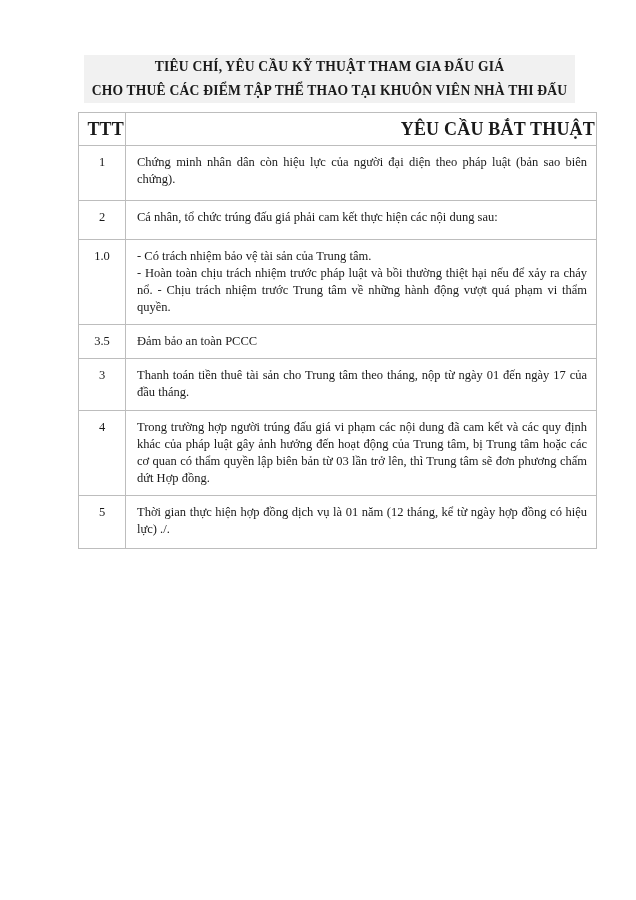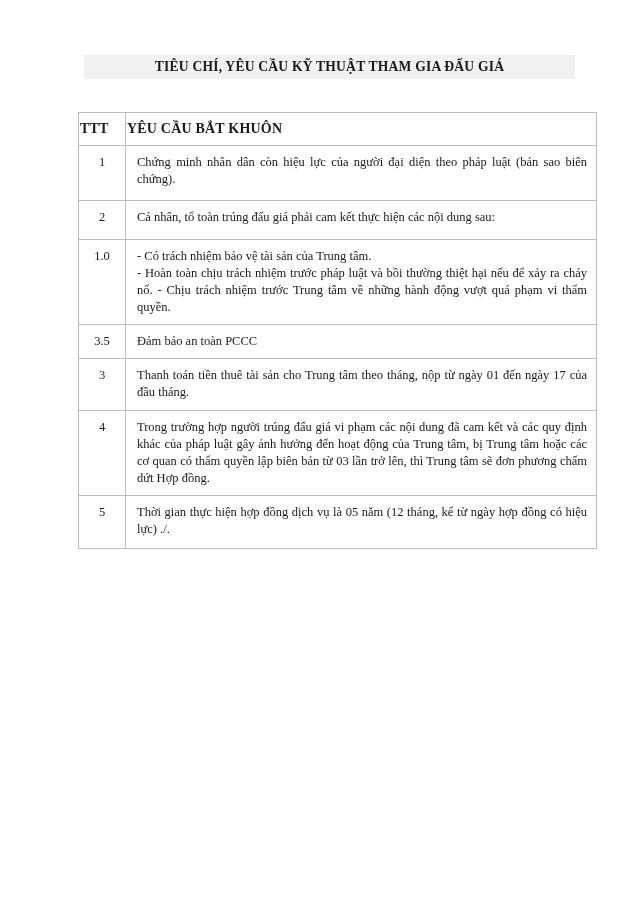--- a/index.html
+++ b/index.html
@@ -40,24 +40,24 @@
   .req-table col.c-num { width: 47px; }
   .req-table th,
   .req-table td {
     border: 1px solid #bdbdbd;
     background: #ffffff;
     font-size: 12.5px;
     margin: 0;
   }
   .req-table th {
     font-weight: bold;
-    text-align: left;
+    text-align: right;
     vertical-align: middle;
     height: 30px;
-    font-size: 14px;
+    font-size: 18px;
     letter-spacing: 0.2px;
   }
   .req-table td.num {
     text-align: center;
     vertical-align: top;
     padding: 9px 2px 2px 2px;
   }
   .req-table td.req {
     text-align: justify;
     vertical-align: top;
@@ -74,57 +74,58 @@
   tr.rh-52  { height: 52px; }
   tr.rh-85  { height: 85px; }
 </style>
 </head>
 <body>
 
 <div class="sheet">
 
   <div class="doc-title">
     <div>TIÊU CHÍ, YÊU CẦU KỸ THUẬT THAM GIA ĐẤU GIÁ</div>
+    <div>CHO THUÊ CÁC ĐIỂM TẬP THỂ THAO TẠI KHUÔN VIÊN NHÀ THI ĐẤU</div>
   </div>
 
   <table class="req-table">
     <colgroup>
       <col class="c-num">
       <col class="c-req">
     </colgroup>
     <tbody>
       <tr>
         <th>TTT</th>
-        <th>YÊU CẦU BẮT KHUÔN</th>
+        <th>YÊU CẦU BẮT THUẬT</th>
       </tr>
       <tr class="rh-55">
         <td class="num">1</td>
         <td class="req">Chứng minh nhân dân còn hiệu lực của người đại diện theo pháp luật (bản sao biên chứng).</td>
       </tr>
       <tr class="rh-39">
         <td class="num">2</td>
-        <td class="req">Cá nhân, tổ toàn trúng đấu giá phải cam kết thực hiện các nội dung sau:</td>
+        <td class="req">Cá nhân, tổ chức trúng đấu giá phải cam kết thực hiện các nội dung sau:</td>
       </tr>
       <tr class="rh-84">
         <td class="num">1.0</td>
         <td class="req">- Có trách nhiệm bảo vệ tài sản của Trung tâm.
 - Hoàn toàn chịu trách nhiệm trước pháp luật và bồi thường thiệt hại nếu để xảy ra cháy nổ. - Chịu trách nhiệm trước Trung tâm về những hành động vượt quá phạm vi thẩm quyền.</td>
       </tr>
       <tr class="rh-33">
         <td class="num">3.5</td>
         <td class="req">Đảm bảo an toàn PCCC</td>
       </tr>
       <tr class="rh-52">
         <td class="num">3</td>
         <td class="req">Thanh toán tiền thuê tài sản cho Trung tâm theo tháng, nộp từ ngày 01 đến ngày 17 của đầu tháng.</td>
       </tr>
       <tr class="rh-85">
         <td class="num">4</td>
         <td class="req">Trong trường hợp người trúng đấu giá vi phạm các nội dung đã cam kết và các quy định khác của pháp luật gây ảnh hưởng đến hoạt động của Trung tâm, bị Trung tâm hoặc các cơ quan có thẩm quyền lập biên bản từ 03 lần trở lên, thì Trung tâm sẽ đơn phương chấm dứt Hợp đồng.</td>
       </tr>
       <tr class="rh-53">
         <td class="num">5</td>
-        <td class="req">Thời gian thực hiện hợp đồng dịch vụ là 05 năm (12 tháng, kể từ ngày hợp đồng có hiệu lực) ./.</td>
+        <td class="req">Thời gian thực hiện hợp đồng dịch vụ là 01 năm (12 tháng, kể từ ngày hợp đồng có hiệu lực) ./.</td>
       </tr>
     </tbody>
   </table>
 
 </div>
 
 </body></html>

